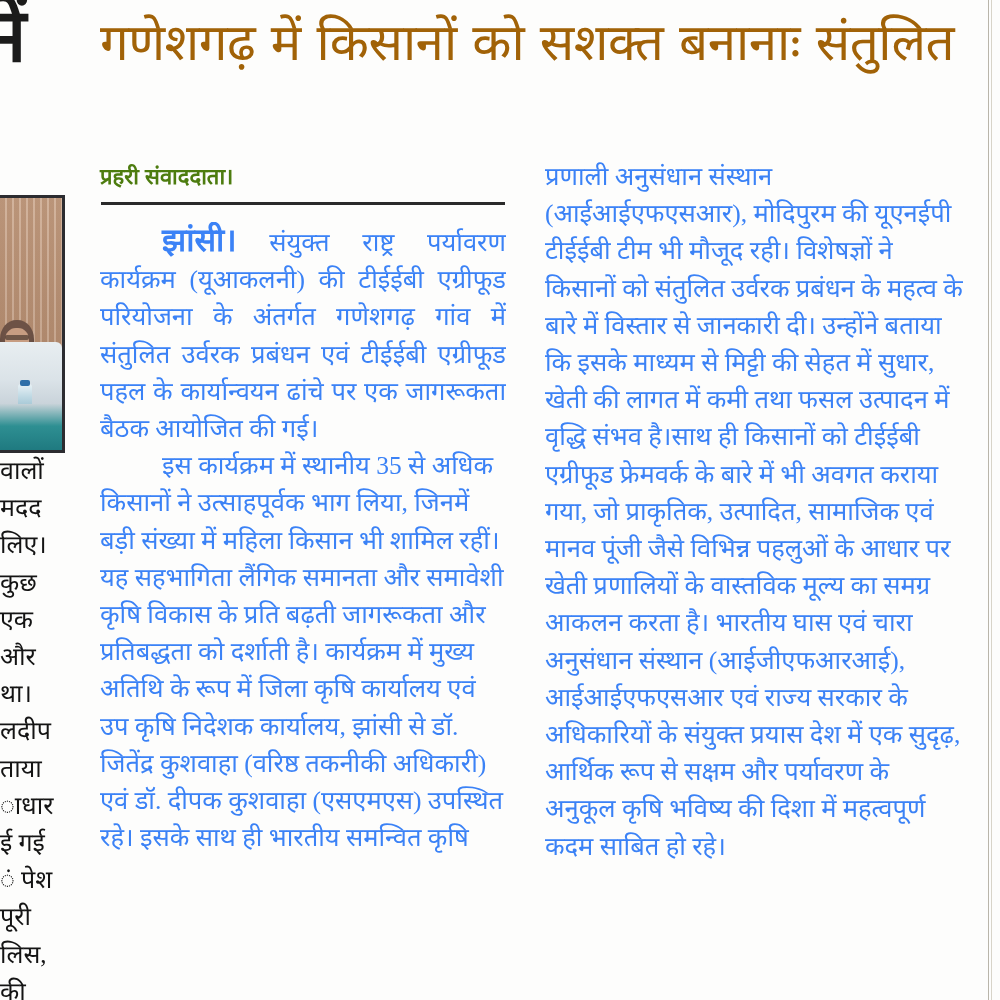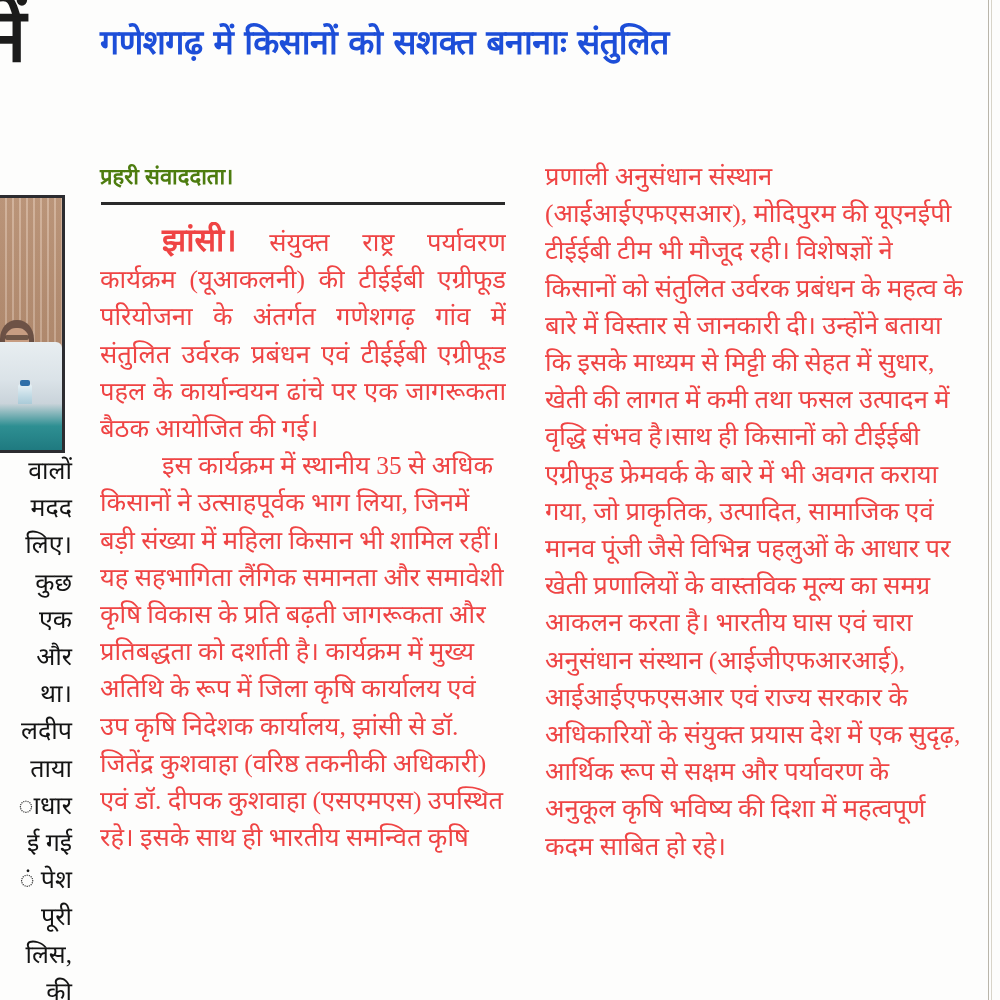--- a/index.html
+++ b/index.html
@@ -171,35 +171,35 @@
     font-family: "Liberation Serif", "DejaVu Serif", serif;
     font-size: 25px;
     line-height: 37.2px;
     color: #141414;
     text-align: right;
     white-space: nowrap;
     direction: rtl;
   }
   .gutter-text div {
     direction: ltr;
-    text-align: right;
+    text-align: left;
     padding-right: 2px;
   }
 
   
   .headline {
     position: absolute;
     left: 100px;
     top: 14px;
     width: 862px;
     font-family: "Liberation Sans", "DejaVu Sans", sans-serif;
-    font-weight: 700;
-    font-size: 34px;
+    font-weight: 400;
+    font-size: 51px;
     line-height: 57px;
-    color: #1d4ed8;
+    color: #a16207;
     letter-spacing: -0.5px;
     word-spacing: 2px;
   }
 
   
   .byline {
     position: absolute;
     left: 100px;
     top: 163px;
     width: 405px;
@@ -216,21 +216,21 @@
     width: 404px;
     height: 3px;
     background: #2a2a2a;
   }
 
   
   .col {
     position: absolute;
     font-size: 25.5px;
     line-height: 37.2px;
-    color: #ef4444;
+    color: #3b82f6;
     text-align: justify;
     text-justify: inter-word;
     font-family: "Liberation Serif", "DejaVu Serif", serif;
   }
   .col-1 {
     left: 100px;
     top: 222px;
     width: 406px;
     height: 778px;
     overflow: hidden;

